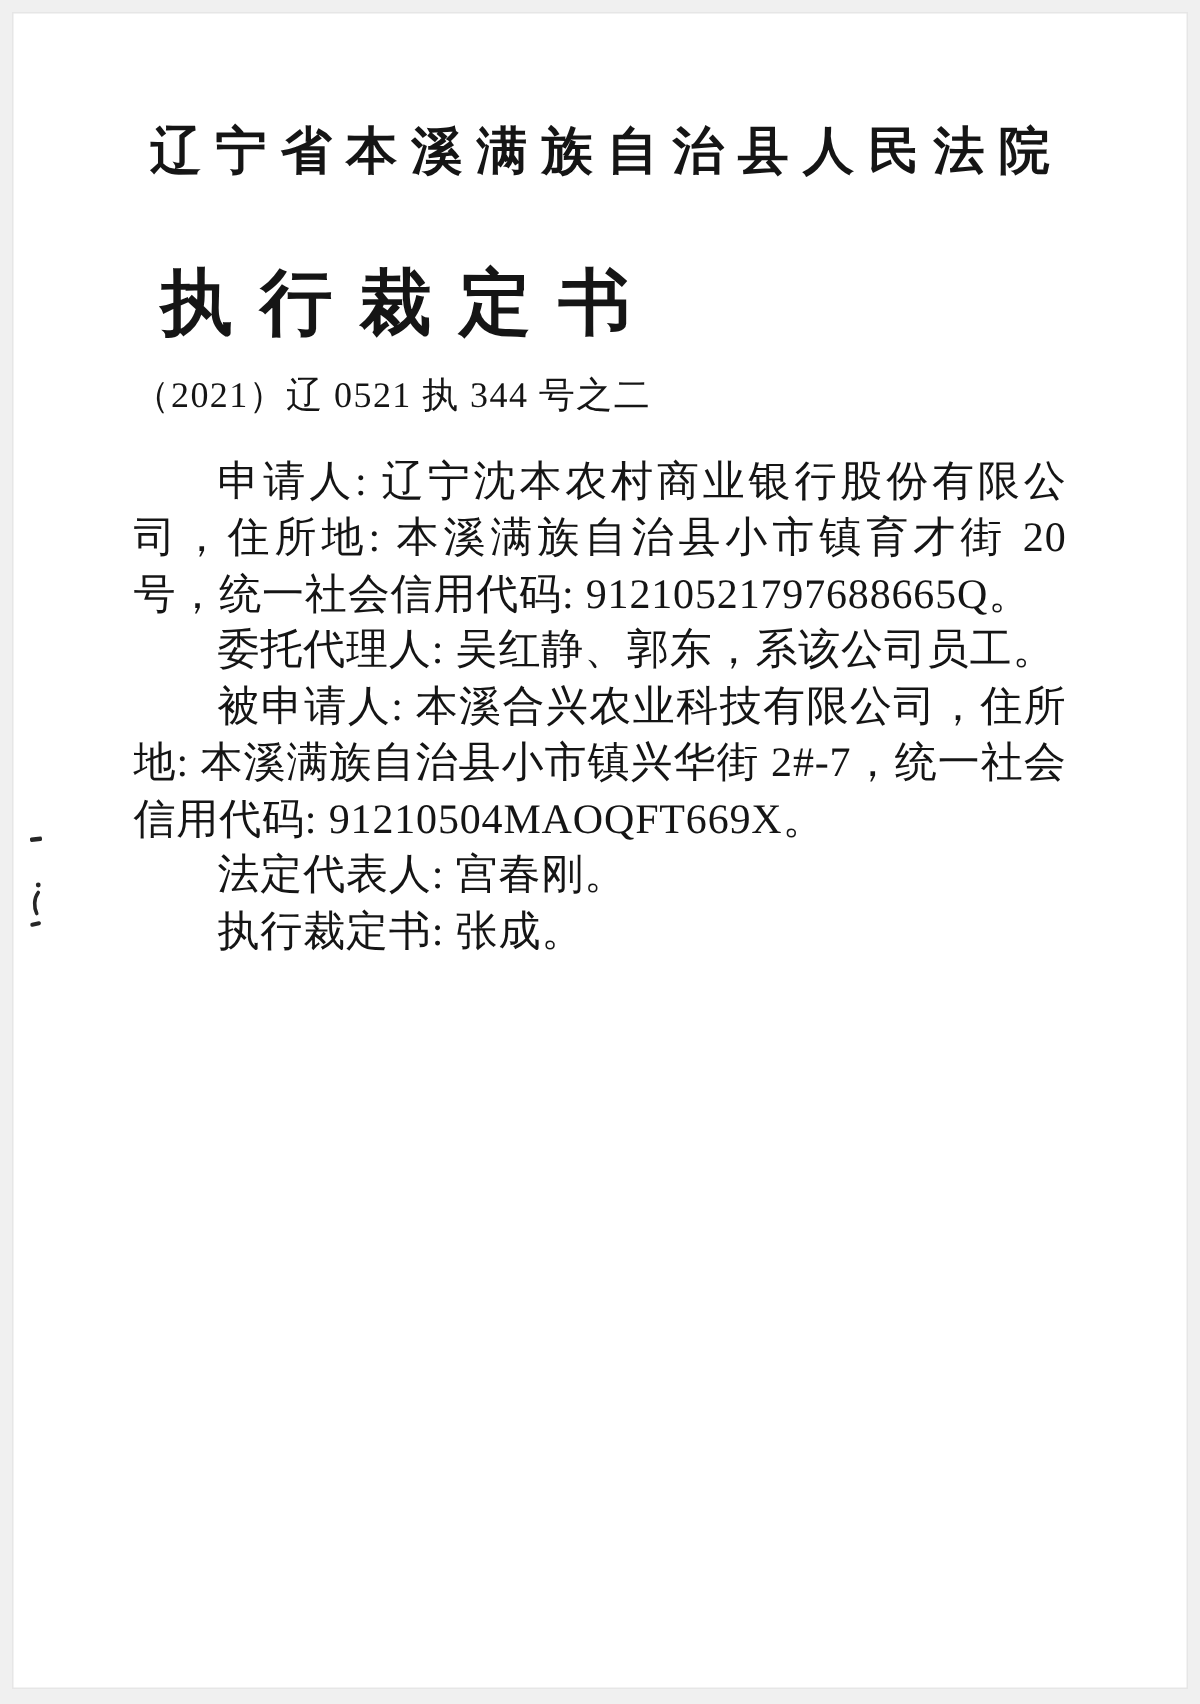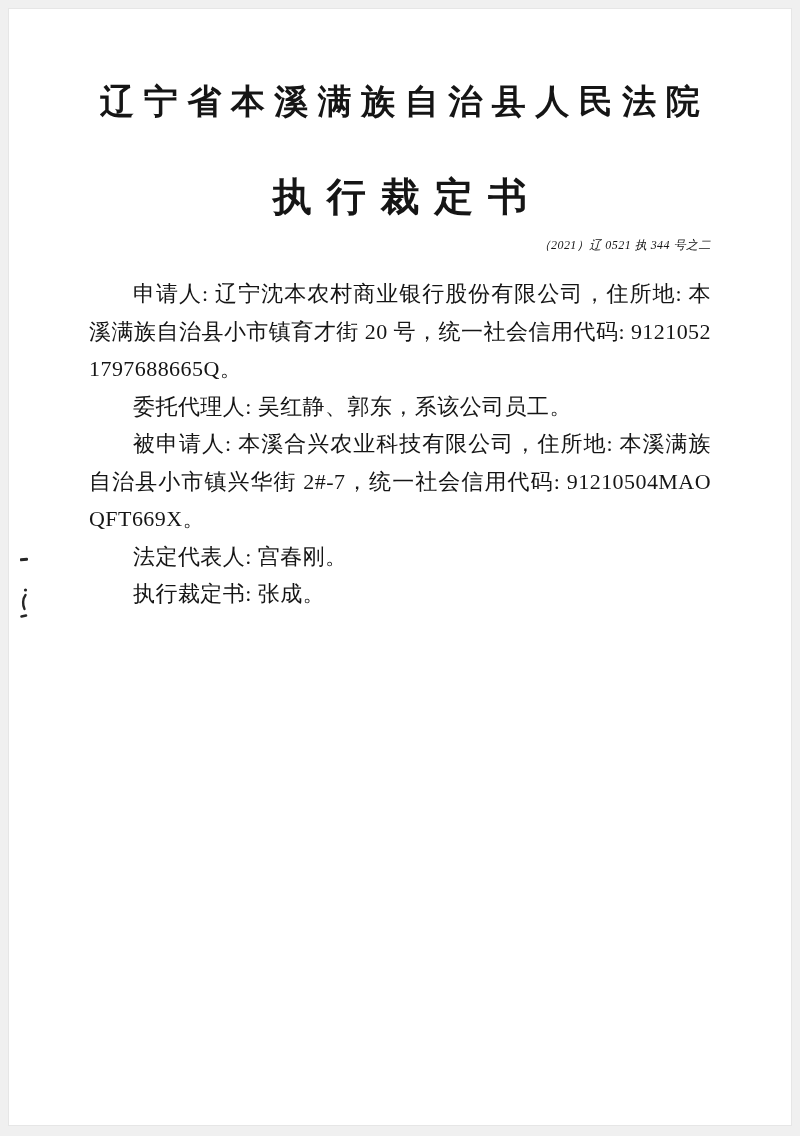--- a/index.html
+++ b/index.html
@@ -36,44 +36,43 @@
     font-size: 34px;
     font-weight: bold;
     letter-spacing: 0.28em;
     padding-left: 0.28em; 
     line-height: 1.25;
     white-space: nowrap;
   }
 
   .doc-title {
     margin-top: 50px;
-    text-align: center;
-    font-size: 39px;
+    text-align: left;
+    font-size: 48px;
     font-weight: bold;
     letter-spacing: 0.38em;
     padding-left: 0.38em;
     line-height: 1.2;
     white-space: nowrap;
   }
 
   .case-number {
     margin-top: 17px;
-    text-align: right;
-    font-size: 12px;
+    text-align: left;
+    font-size: 24px;
     letter-spacing: 0.04em;
     line-height: 1.4;
-    font-style: italic;
   }
 
   .body-text {
     margin-top: 21px;
   }
 
   .body-text p {
-    font-size: 22px;
+    font-size: 28px;
     line-height: 37.5px;
     text-indent: 2em;
     text-align: justify;
     letter-spacing: 0.02em;
     word-break: break-all;
   }
 
   
   .smudge { position: absolute; background: #262626; }
   .smudge-dash {

